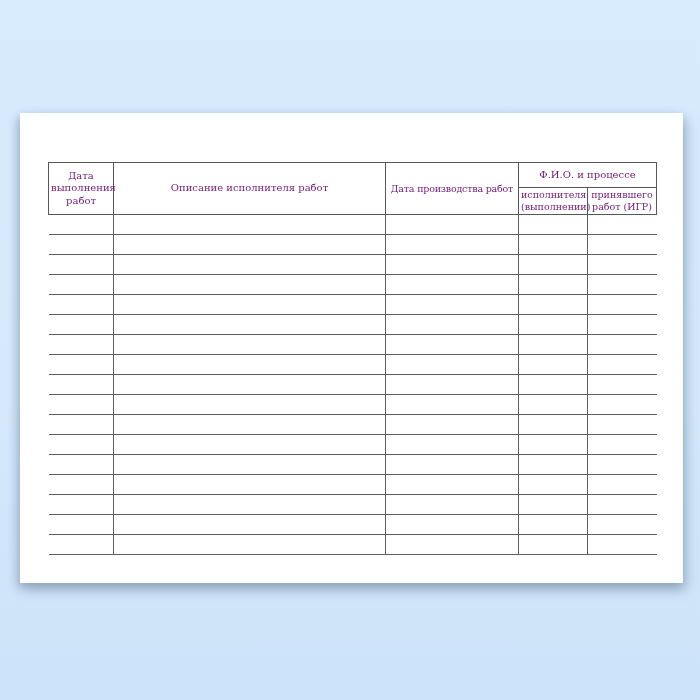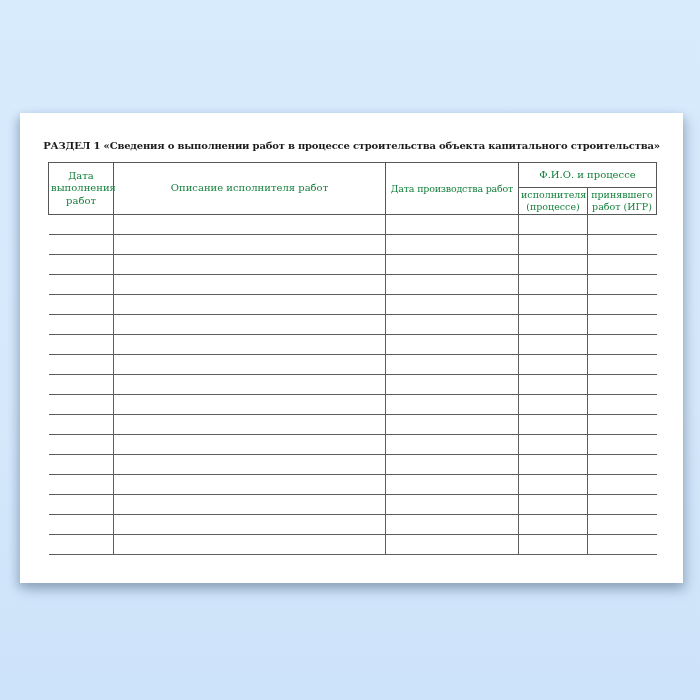--- a/index.html
+++ b/index.html
@@ -31,21 +31,21 @@
     letter-spacing: -0.2px;
     color: #1b1b1b;
     white-space: nowrap;
   }
   table.form {
     position: absolute;
     left: 28px; top: 49px;
     width: 608px;
     border-collapse: collapse;
     table-layout: fixed;
-    color: #15803d;
+    color: #701a75;
   }
   table.form th {
     font-weight: normal;
     font-size: 10px;
     line-height: 1.25;
     padding: 1px 2px;
     text-align: center;
     vertical-align: middle;
     border: 1px solid #575757;
   }
@@ -68,39 +68,38 @@
   
   tbody td:first-child { border-left: none; }
   tbody td:last-child  { border-right: none; }
 </style>
 </head>
 <body>
 
 <div class="scene">
   <div class="paper">
 
-    <div class="doc-title">РАЗДЕЛ 1 «Сведения о выполнении работ в процессе строительства объекта капитального строительства»</div>
 
     <table class="form">
       <colgroup>
         <col style="width:65px">
         <col style="width:272px">
         <col style="width:133px">
         <col style="width:69px">
         <col style="width:69px">
       </colgroup>
       <thead>
         <tr class="h-top">
           <th rowspan="2">Дата выполнения работ</th>
           <th rowspan="2">Описание исполнителя работ</th>
           <th rowspan="2" class="oneline">Дата производства работ</th>
           <th colspan="2">Ф.И.О. и процессе</th>
         </tr>
         <tr class="h-sub">
-          <th class="sub">исполнителя (процессе)</th>
+          <th class="sub">исполнителя (выполнении)</th>
           <th class="sub">принявшего работ (ИГР)</th>
         </tr>
       </thead>
       <tbody id="table-body">
           <tr>
             <td></td>
             <td></td>
             <td></td>
             <td></td>
             <td></td>

